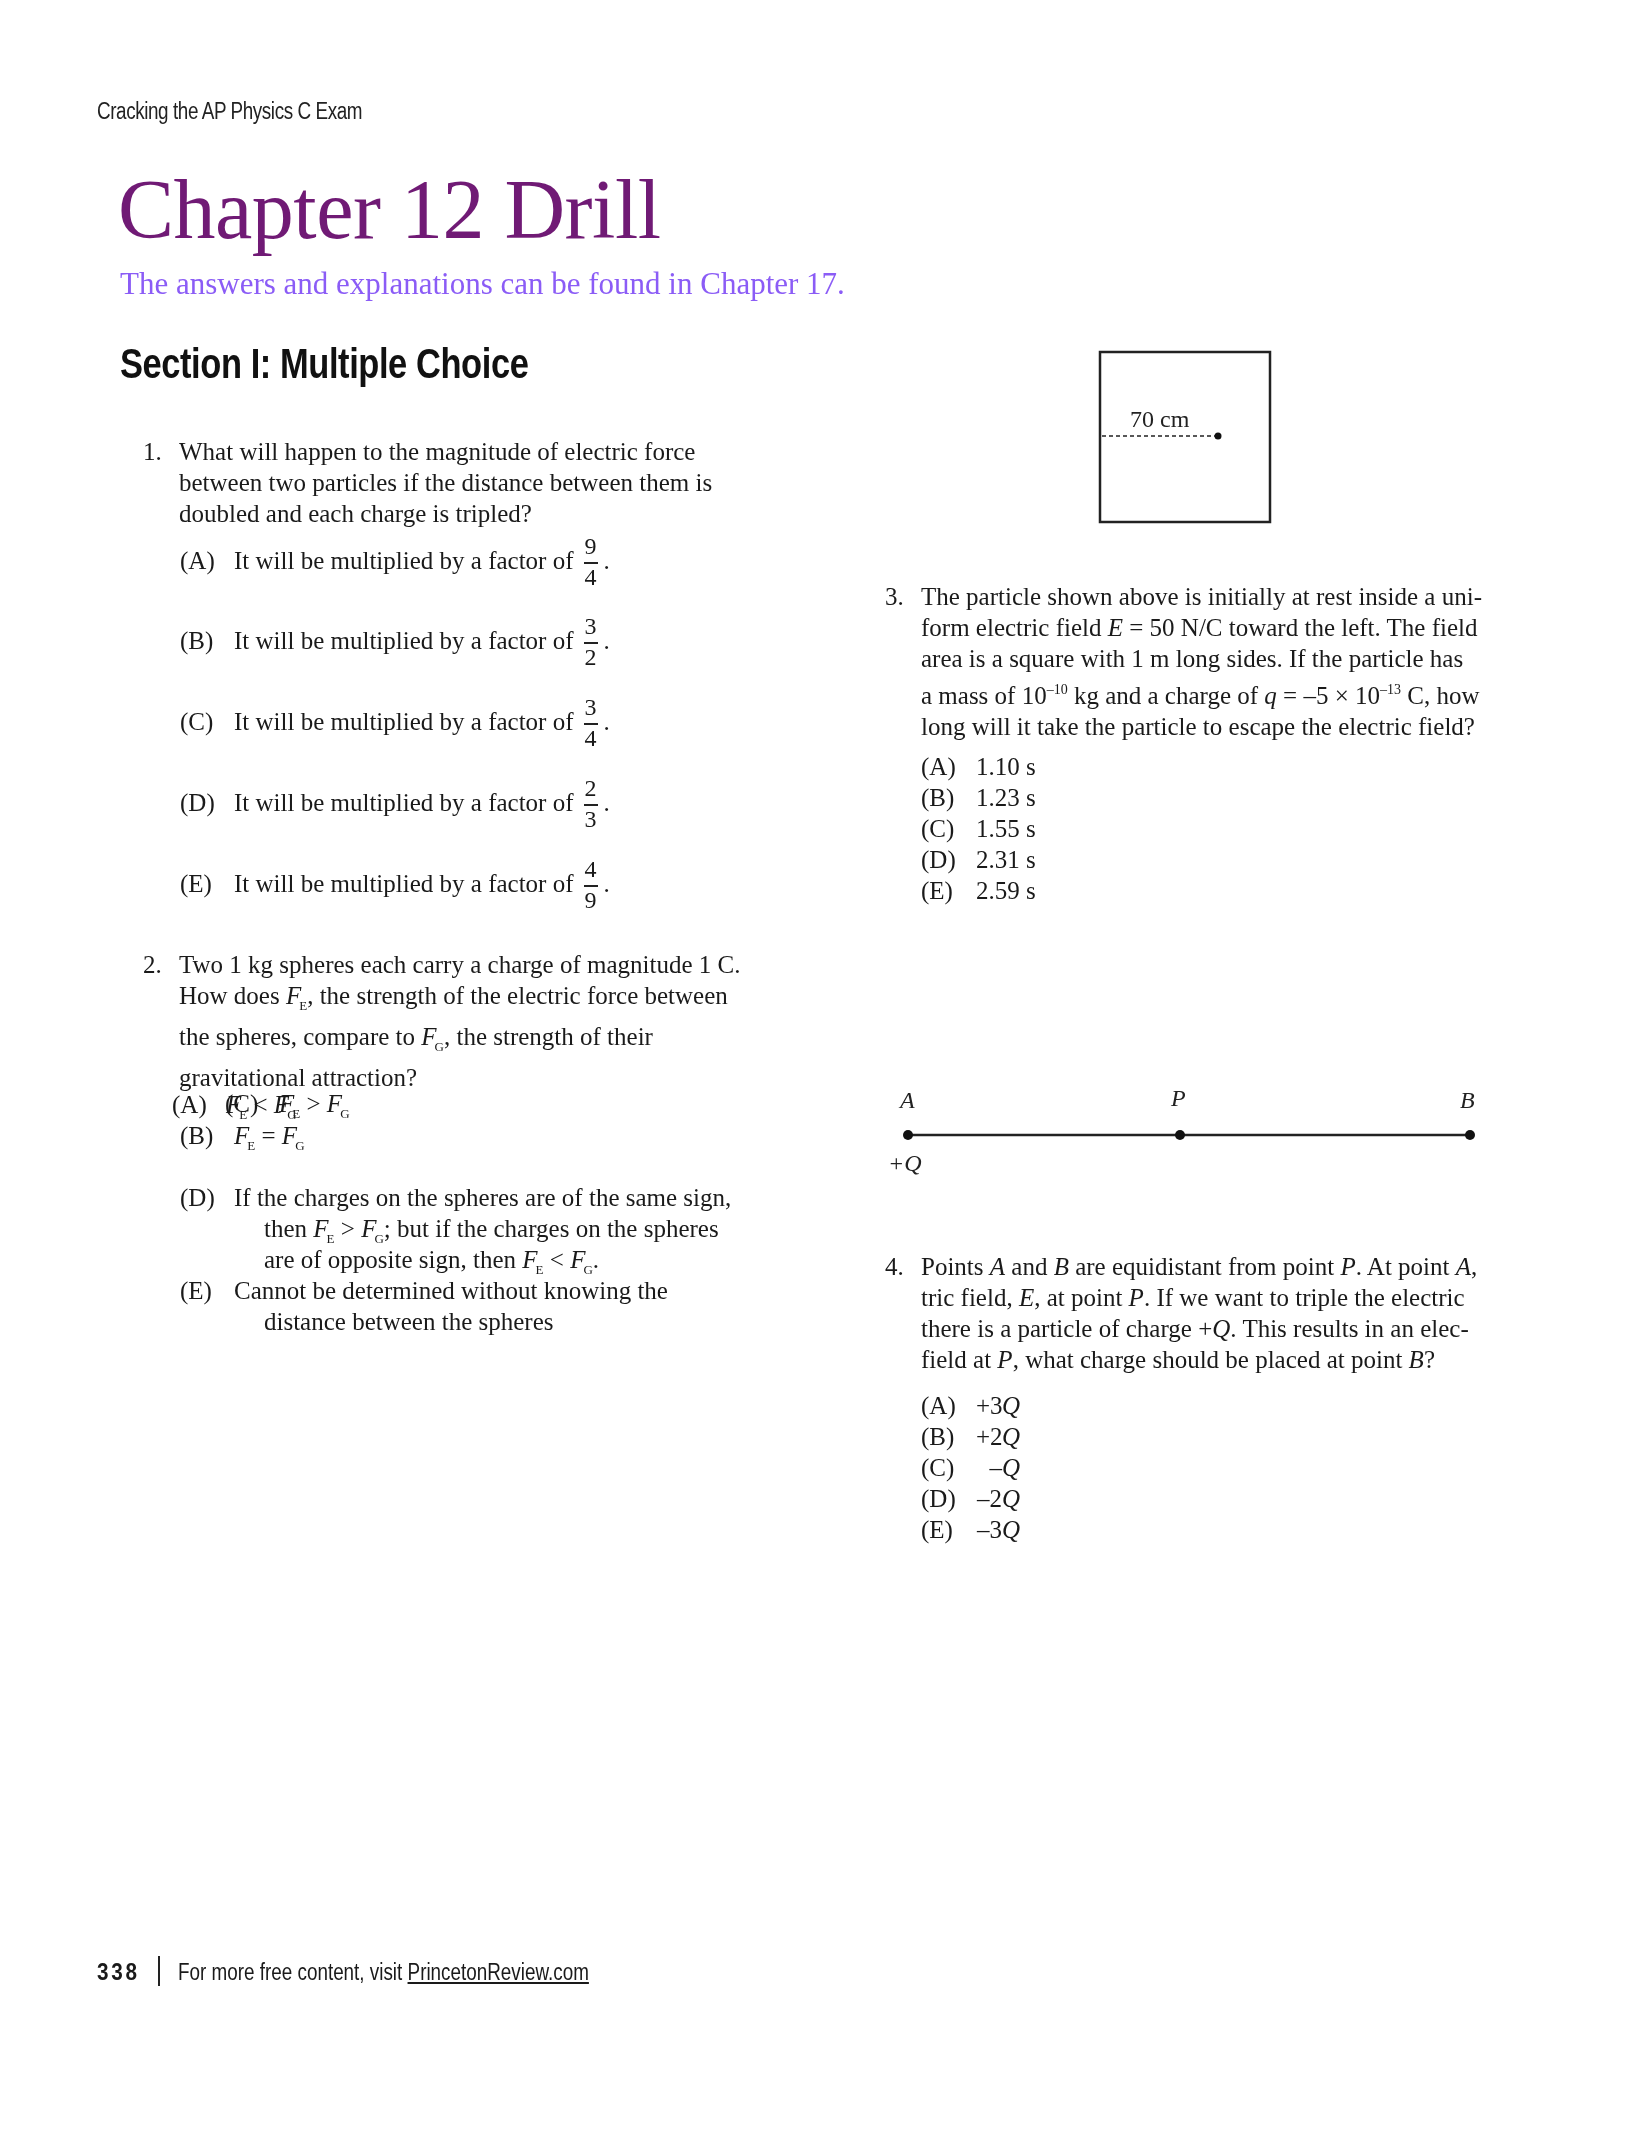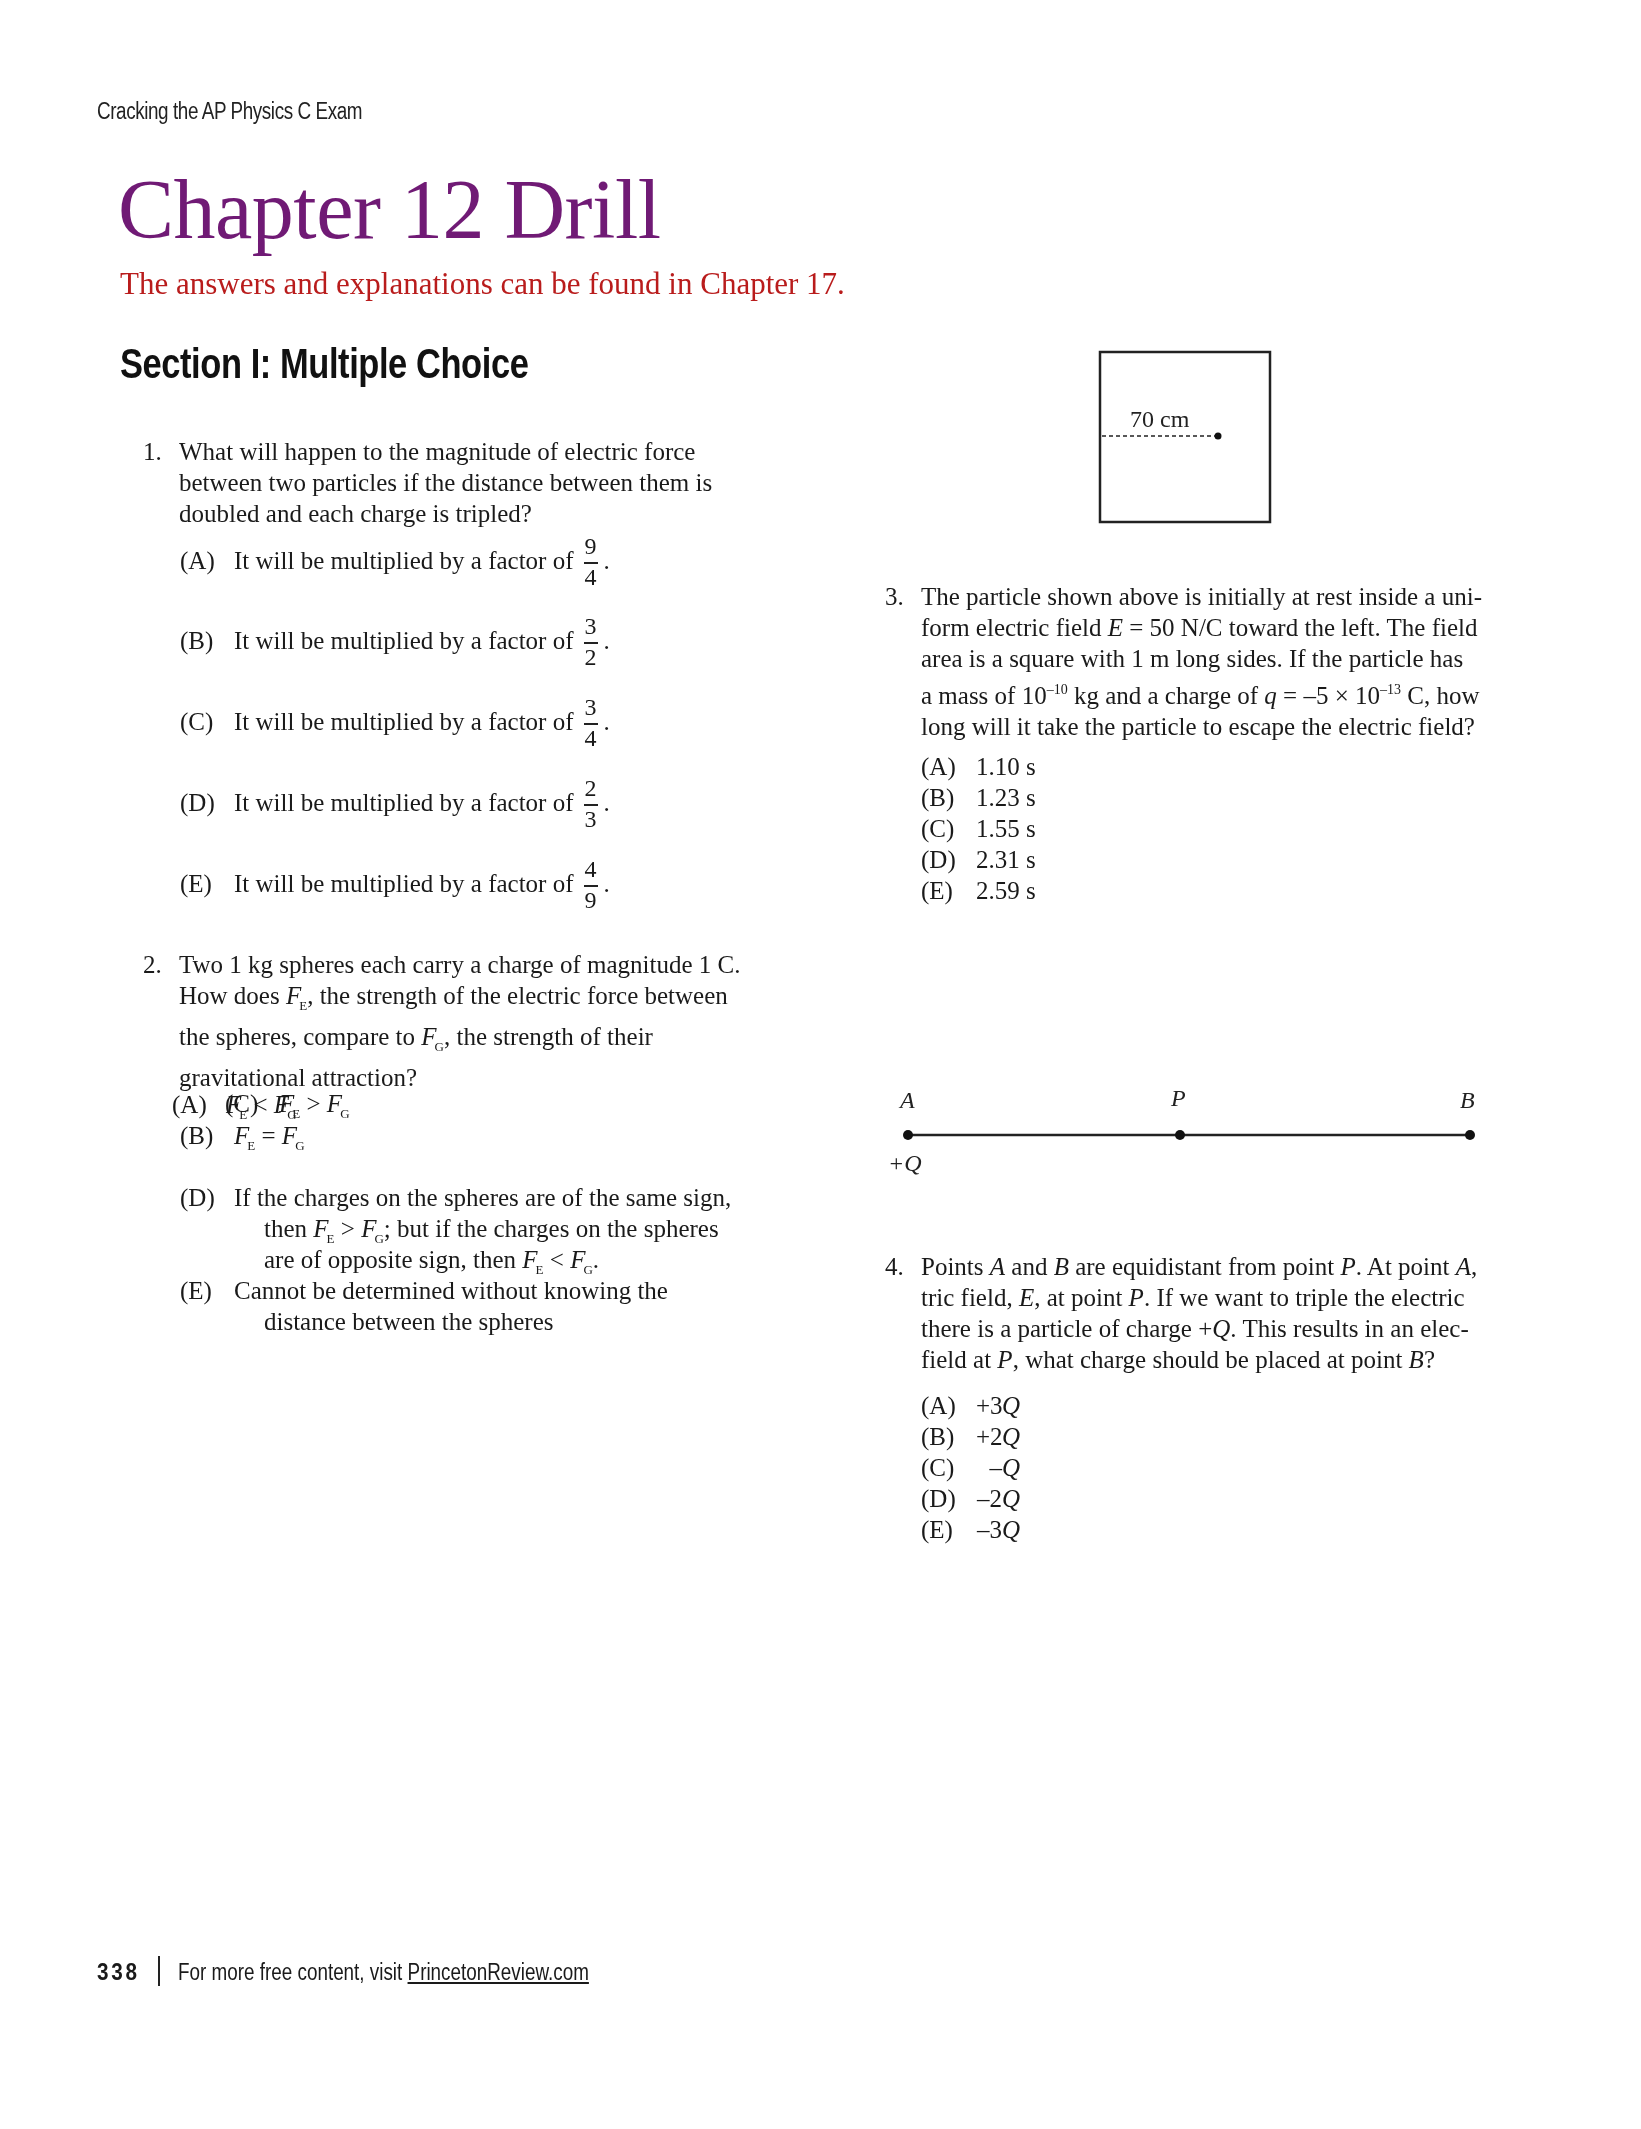--- a/index.html
+++ b/index.html
@@ -3,21 +3,21 @@
 <meta charset="utf-8">
 <style>
   html, body { margin: 0; padding: 0; background: #ffffff; }
   body { width: 1641px; height: 2129px; position: relative; overflow: hidden; color: #1a1a1a; }
   .abs { position: absolute; }
   .sans { font-family: "Liberation Sans", "DejaVu Sans", sans-serif; }
   .serif { font-family: "Liberation Serif", "DejaVu Serif", serif; }
 
   #running-header { left: 97px; top: 98px; font-size: 23px; letter-spacing: -0.5px; transform: scaleX(0.82); transform-origin: left top; color: #222; }
   #chapter-title { left: 118px; top: 168px; font-size: 84px; font-weight: normal; letter-spacing: -0.5px; margin: 0; line-height: 1; color: #701a75; }
-  #chapter-subtitle { left: 120px; top: 266px; font-size: 31px; color: #b91c1c; }
+  #chapter-subtitle { left: 120px; top: 266px; font-size: 31px; color: #8b5cf6; }
   #section-heading { left: 120px; top: 340px; font-size: 42px; font-weight: bold; margin: 0; transform: scaleX(0.82); transform-origin: left top; letter-spacing: -0.5px; color: #111; }
 
   .q-text { font-size: 25px; line-height: 31px; }
   .q { position: absolute; }
   .q .num { position: absolute; left: 0; top: 0; }
   .q .stem { position: absolute; left: 36px; top: 0; width: 560px; }
   .opt { position: absolute; white-space: nowrap; }
   .opt .letter { display: inline-block; width: 54px; }
   .opt .hang { position: absolute; left: 84px; }
   i.var { font-style: italic; }

